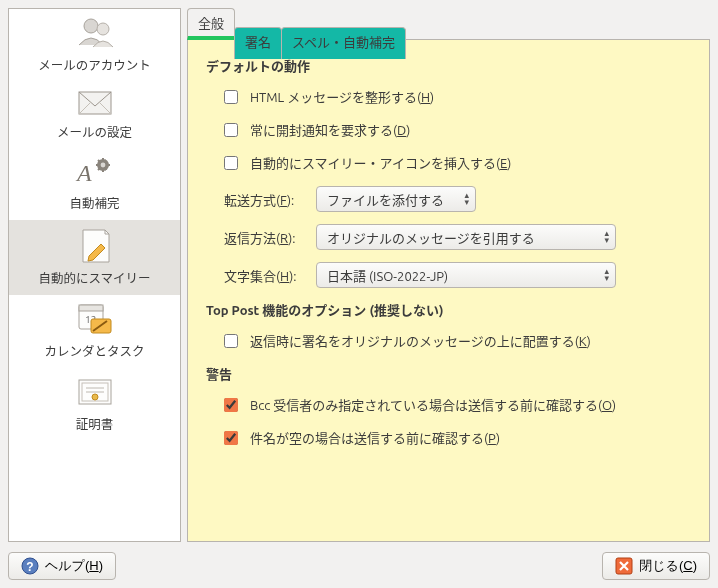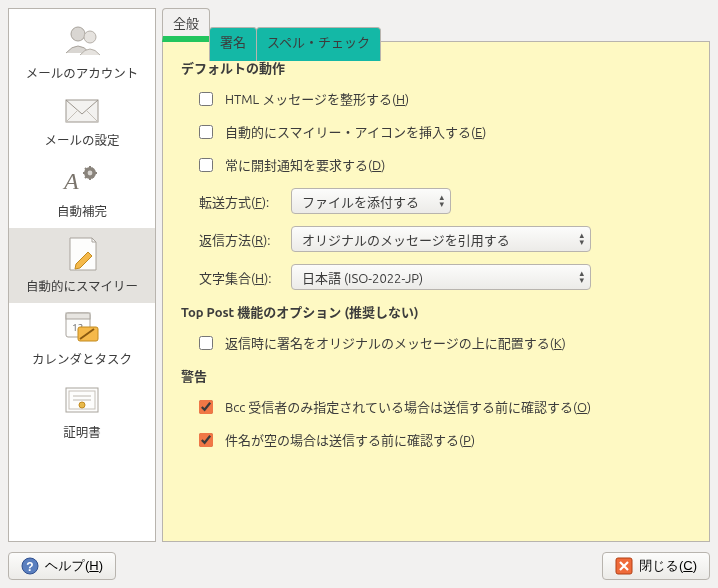--- a/index.html
+++ b/index.html
@@ -17,26 +17,25 @@
   flex-direction: column;
   height: 100%;
   padding: 8px;
 }
 .main {
   display: flex;
   flex: 1;
   gap: 6px;
 }
 .sidebar {
-  width: 148px;
+  width: 173px;
   background: #fff;
   border: 1px solid #b8b4ae;
   display: flex;
   flex-direction: column;
-  padding-top: 8px;
 }
 .sidebar-item {
   display: flex;
   flex-direction: column;
   align-items: center;
   padding: 6px 4px 8px;
   cursor: pointer;
 }
 .sidebar-item.selected {
   background: #e4e2de;
@@ -66,21 +65,21 @@
   border-top-left-radius: 4px;
   border-top-right-radius: 4px;
   margin-right: -1px;
   font-size: 13px;
   cursor: pointer;
   position: relative;
   top: 19px;
 }
 .tab.active {
   background: #f2f1f0;
-  border-bottom: 6px solid #22c55e;
+  border-bottom: 4px solid #22c55e;
   top: 0;
   padding-bottom: 4px;
 }
 .tabpane {
   border: 1px solid #b8b4ae;
   flex: 1;
   padding: 16px 18px;
   background: #fef9c3;
   margin-top: -1px;
 }
@@ -208,42 +207,42 @@
           <circle cx="22" cy="23" r="3" fill="#e8b94a" stroke="#c28a1f"></circle>
         </svg>
         <div class="sidebar-label">証明書</div>
       </div>
     </div>
 
     <div class="content">
       <div class="tabs">
         <div class="tab active">全般</div>
         <div class="tab">署名</div>
-        <div class="tab">スペル・チェック</div>
+        <div class="tab">スペル・自動補完</div>
       </div>
       <div class="tabpane">
 
         <div class="section-head">デフォルトの動作</div>
         <div class="indent">
           <div class="row">
             <label>
               <input type="checkbox" style="">
               <span><span>HTML メッセージを整形する(</span><u>H</u><span>)</span></span>
             </label>
           </div>
           <div class="row">
             <label>
               <input type="checkbox" style="">
+              <span><span>常に開封通知を要求する(</span><u>D</u><span>)</span></span>
+            </label>
+          </div>
+          <div class="row">
+            <label>
+              <input type="checkbox" style="">
               <span><span>自動的にスマイリー・アイコンを挿入する(</span><u>E</u><span>)</span></span>
-            </label>
-          </div>
-          <div class="row">
-            <label>
-              <input type="checkbox" style="">
-              <span><span>常に開封通知を要求する(</span><u>D</u><span>)</span></span>
             </label>
           </div>
 
           <div class="form-row">
             <div class="form-label"><span>転送方式(</span><u>F</u><span>):</span></div>
             <div class="combo" style="width:160px">
               <span>ファイルを添付する</span>
               <span class="combo-arrows">
                   <span>▴</span>
                   <span>▾</span>

